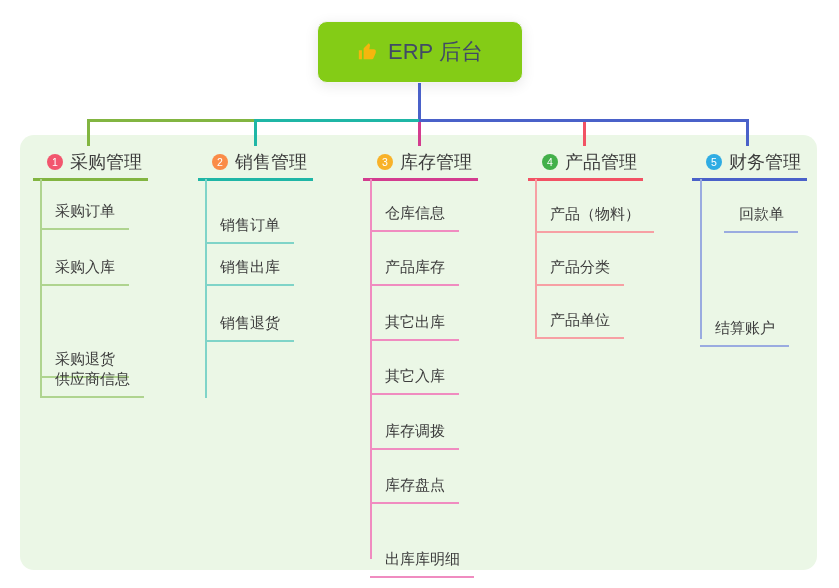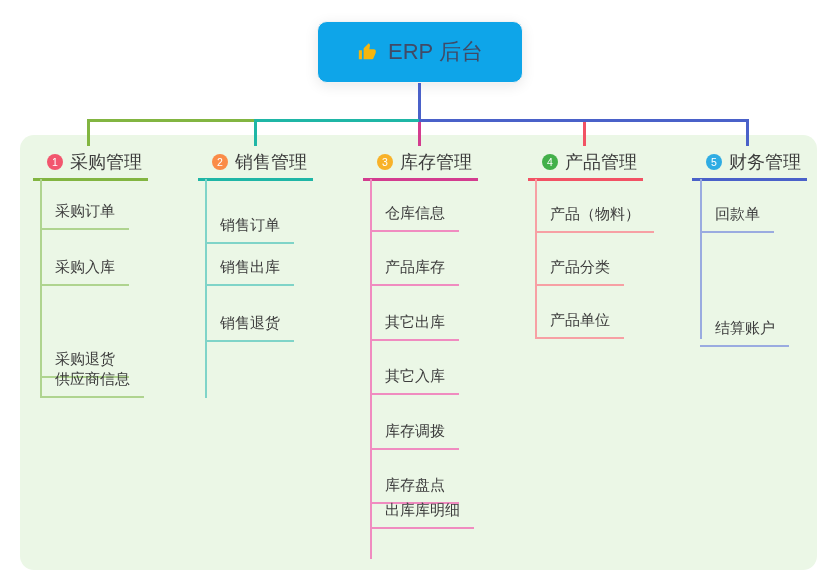--- a/index.html
+++ b/index.html
@@ -6,21 +6,21 @@
   .canvas {
     position:relative; width:839px; height:588px; overflow:hidden;
     background:#ffffff; font-family:"Liberation Sans","DejaVu Sans",sans-serif;
   }
   .panel {
     position:absolute; left:20px; top:135px; width:797px; height:435px;
     background:#EBF7E6; border-radius:14px;
   }
   .root-card {
     position:absolute; left:317px; top:21px; width:206px; height:62px;
-    background:#0ea5e9; border:1px solid #f3f3f3; border-radius:10px;
+    background:#84cc16; border:1px solid #f3f3f3; border-radius:10px;
     box-shadow:0 3px 14px rgba(0,0,0,0.09);
     display:flex; align-items:center; justify-content:center; gap:9px;
     font-size:22px; font-weight:500; color:#414A66; box-sizing:border-box;
   }
   .line { position:absolute; }
   
   .c1 { background:#82B541; } .c2 { background:#1FB6A6; } .c3 { background:#D33C8F; }
   .c4 { background:#F25264; } .c5 { background:#4A61C9; } .cblue { background:#4A61C9; }
   
   .l1 { background:#AFD48F; } .l2 { background:#7FD4C8; } .l3 { background:#F08CC0; }
@@ -102,32 +102,32 @@
     <span class="badge bg3">3</span>
     <span>库存管理</span>
   </div>
   <div class="line l3" style="left:370px; top:179px; width:2px; height:380px;"></div>
   <div class="child ch3" style="top:203px;">仓库信息</div>
   <div class="child ch3" style="top:257px;">产品库存</div>
   <div class="child ch3" style="top:312px;">其它出库</div>
   <div class="child ch3" style="top:366px;">其它入库</div>
   <div class="child ch3" style="top:421px;">库存调拨</div>
   <div class="child ch3" style="top:475px;">库存盘点</div>
-  <div class="child ch3" style="top:500px;">出库库明细</div>
+  <div class="child ch3" style="top:549px;">出库库明细</div>
 
   <div class="hdr hdr4">
     <span class="badge bg4">4</span>
     <span>产品管理</span>
   </div>
   <div class="line l4" style="left:535px; top:179px; width:2px; height:160px;"></div>
   <div class="child ch4" style="top:204px;">产品（物料）</div>
   <div class="child ch4" style="top:257px;">产品分类</div>
   <div class="child ch4" style="top:310px;">产品单位</div>
 
   <div class="hdr hdr5">
     <span class="badge bg5">5</span>
     <span>财务管理</span>
   </div>
   <div class="line l5" style="left:700px; top:179px; width:2px; height:160px;"></div>
-  <div class="child ch5" style="top:204px;">回款单</div>
+  <div class="child ch5" style="top:204px;margin-left:24px;">回款单</div>
   <div class="child ch5" style="top:310px;margin-top:8px;">结算账户</div>
 
 </div>
 
 </body></html>

